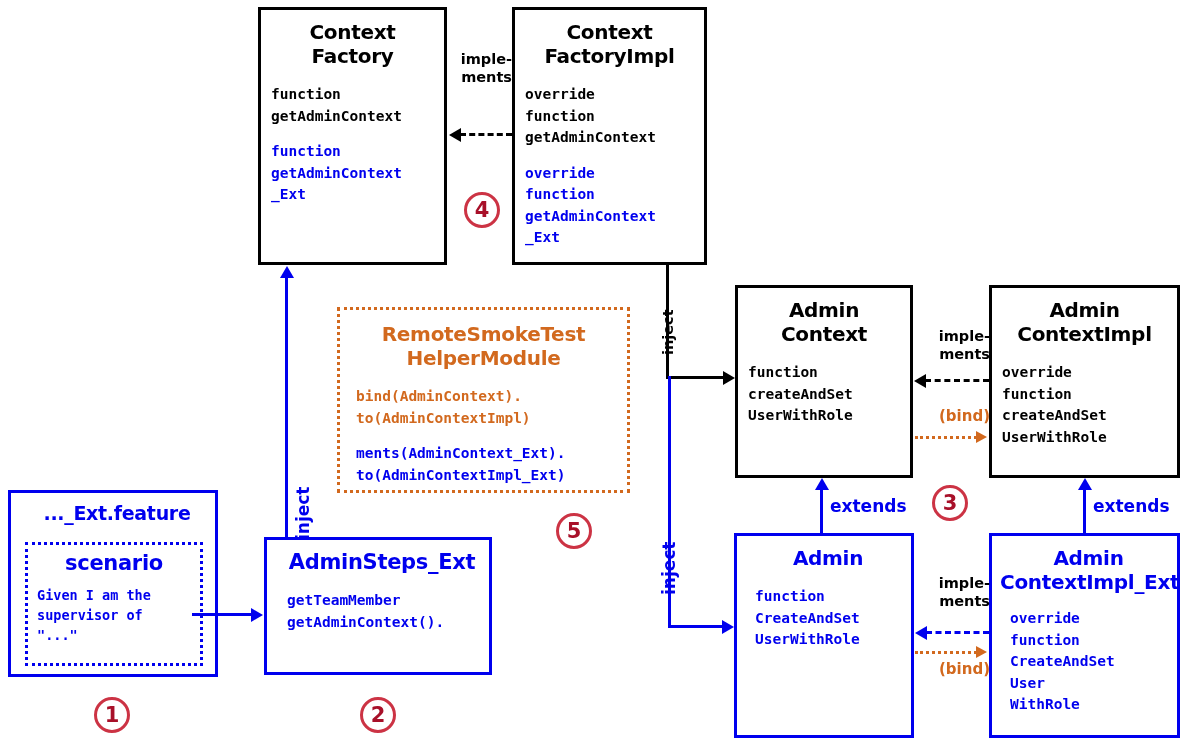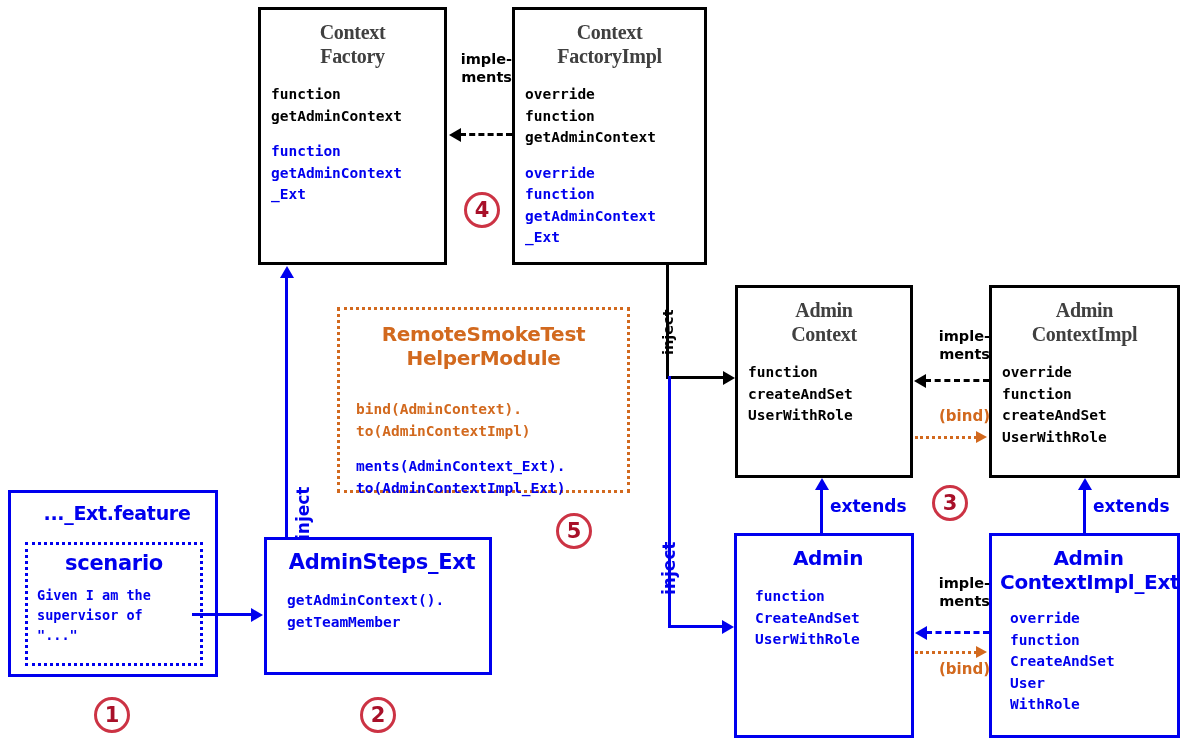--- a/index.html
+++ b/index.html
@@ -28,21 +28,21 @@
   .box.blue-dotted   { border: 3px dotted #0000ee; }
 
   .box-title {
     text-align: center;
     font-weight: bold;
     font-size: 20px;
     line-height: 24px;
     font-family: "DejaVu Sans", sans-serif;
     letter-spacing: -0.3px;
   }
-  .box-title.black  { color: #404040; font-family: Liberation Serif, serif; }
+  .box-title.black  { color: #000000; }
   .box-title.blue   { color: #0000ee; }
   .box-title.orange { color: #d2691e; }
 
   .members {
     font-family: "DejaVu Sans Mono", monospace;
     font-size: 14.5px;
     line-height: 21.5px;
     font-weight: bold;
     padding-left: 10px;
   }
@@ -156,21 +156,21 @@
 
   <div class="circ" style="left:464px; top:192px;">
     <span>4</span>
   </div>
 
   <div class="box orange-dotted" style="left:337px; top:307px; width:293px; height:186px;">
     <div class="box-title orange" style="margin-top:12px;">
       <div>RemoteSmokeTest</div>
       <div>HelperModule</div>
     </div>
-    <div class="members" style="margin-top:29px; padding-left:16px;">
+    <div class="members" style="margin-top:16px; padding-left:16px;">
       <div class="grp m-orange">
         <div>bind(AdminContext).</div>
         <div>to(AdminContextImpl)</div>
       </div>
       <div class="grp m-blue">
         <div>ments(AdminContext_Ext).</div>
         <div>to(AdminContextImpl_Ext)</div>
       </div>
     </div>
   </div>
@@ -291,22 +291,22 @@
         <div>"..."</div>
       </div>
     </div>
   </div>
 
   <div class="box blue" style="left:264px; top:537px; width:228px; height:138px;">
     <div class="box-title blue" style="margin-top:10px; font-size:21px;">
       <div>AdminSteps_Ext</div>
     </div>
     <div class="members m-blue" style="margin-top:16px; padding-left:12px;">
+      <div>getTeamMember</div>
       <div>getAdminContext().</div>
-      <div>getTeamMember</div>
     </div>
   </div>
 
   <div class="ln h-blue" style="left:192px; top:613px; width:60px;"></div>
   <div class="arrow right-blue" style="left:251px; top:608px;"></div>
 
   <div class="ln v-blue" style="left:285px; top:278px; height:259px;"></div>
   <div class="arrow up-blue" style="left:280px; top:266px;"></div>
   <div class="lbl blue vert" style="left:294px; top:540px; width:90px; text-align:left;"><span>inject</span></div>
 

